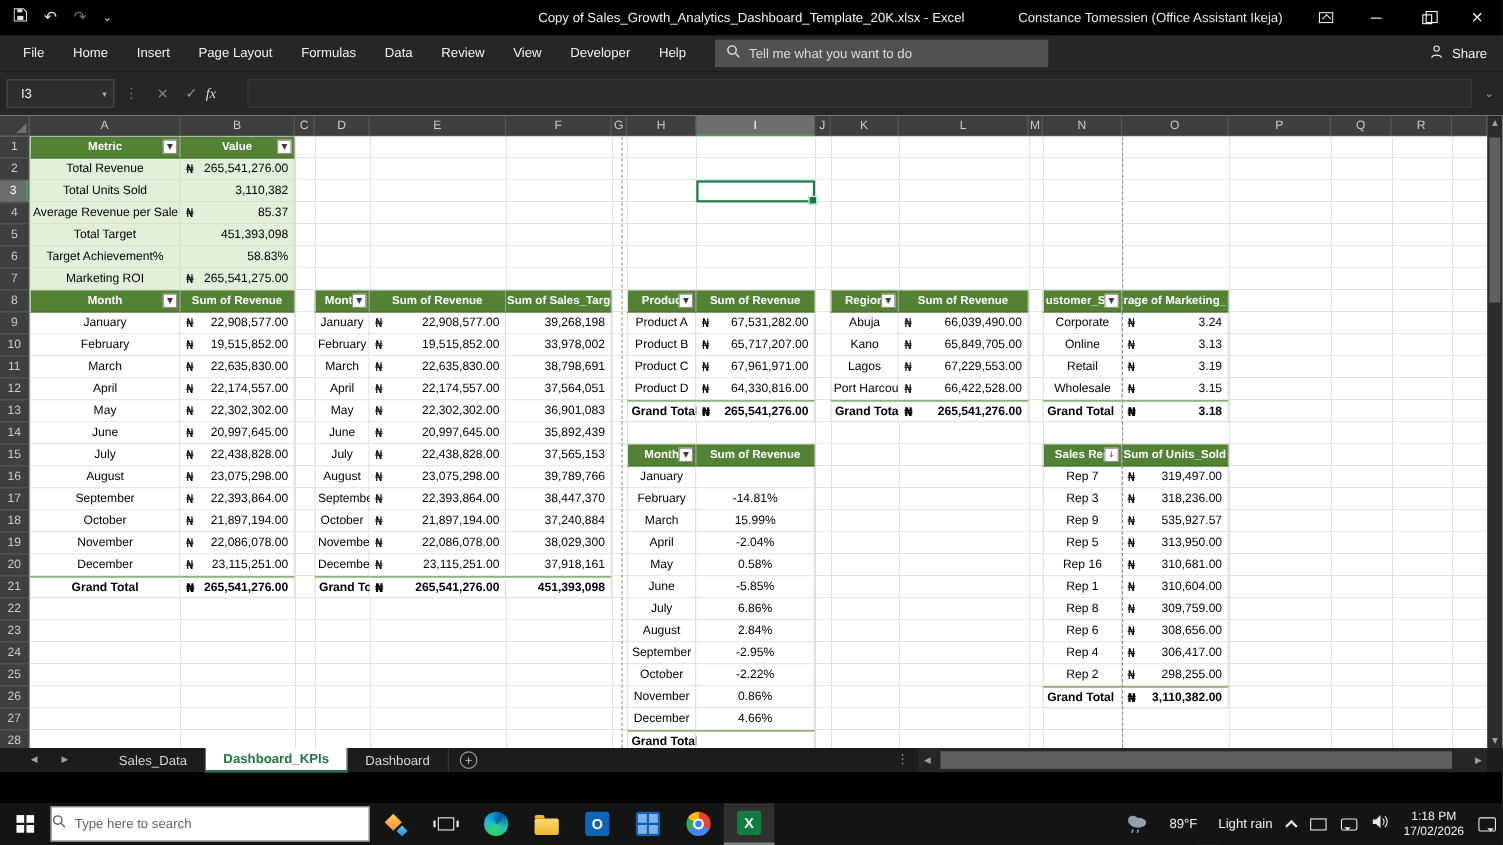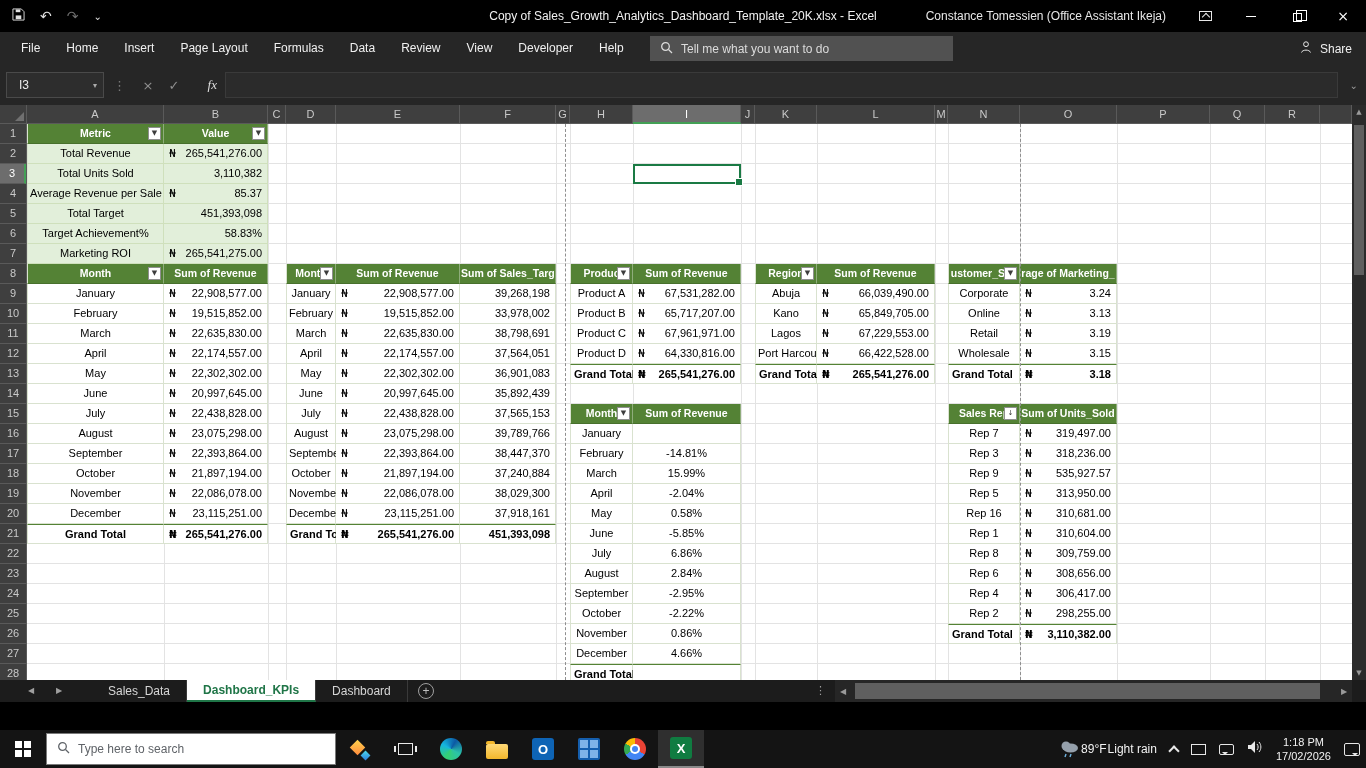--- a/index.html
+++ b/index.html
@@ -31,21 +31,21 @@
   .tellme input { flex:1; background:transparent; border:none; outline:none; color:#e3e3e3; font-size:12px; font-family:"Liberation Sans",sans-serif; }
   .tellme input::placeholder { color:#dcdcdc; }
   .share { position:absolute; right:14px; top:0; height:33px; display:flex; align-items:center; gap:7px; font-size:12px; color:#f0f0f0; }
 
   
   .fbar { position:absolute; top:65px; left:0; width:100%; height:40px; background:#262626; display:flex; align-items:center; }
   .namebox { width:98px; height:26px; margin-left:6px; background:#2d2d2d; border:1px solid #4a4a4a; color:#ededed; font-size:12px; display:flex; align-items:center; padding-left:12px; position:relative; }
   .namebox .dd { position:absolute; right:6px; top:8px; font-size:8px; color:#aaa; }
   .fsep { color:#777; margin:0 9px; font-size:13px; }
   .fbtn { width:26px; text-align:center; font-size:13px; color:#8f8f8f; }
-  .fx { width:30px; text-align:right; font-size:13px; font-style:italic; color:#dedede; font-family:"Liberation Serif",serif; }
+  .fx { width:30px; text-align:left; font-size:13px; font-style:italic; color:#dedede; font-family:"Liberation Serif",serif; }
   .finput { flex:1; height:26px; margin:0 28px 0 8px; background:#2b2b2b; border:1px solid #3a3a3a; color:#fff; font-size:12px; padding:0 6px; outline:none; }
   .fexpand { position:absolute; right:8px; color:#9a9a9a; font-size:10px; }
 
   
   .sheet { position:absolute; top:105px; left:0; width:1366px; height:575px; background:#fff; overflow:hidden; }
   .corner { position:absolute; left:0; top:0; width:27px; height:19px; background:#3f3f3f; border-right:1px solid #5a5a5a; border-bottom:1px solid #5a5a5a; }
   .corner::after { content:""; position:absolute; right:2px; bottom:2px; border-left:9px solid transparent; border-bottom:9px solid #707070; }
   .colhdrs { position:absolute; left:27px; top:0; width:1325px; height:19px; display:flex; background:#3f3f3f; }
   .ch { height:19px; line-height:18px; text-align:center; font-size:11px; color:#c9c9c9; border-right:1px solid #5a5a5a; border-bottom:1px solid #5a5a5a; overflow:hidden; flex:none; }
   .ch.sel { background:#6d6d6d; color:#fff; border-bottom:2px solid #43a055; }
@@ -134,41 +134,41 @@
   .zoomtrack { width:84px; height:2px; background:#7a7a7a; position:relative; }
   .zoomthumb { position:absolute; left:42%; top:-5px; width:4px; height:12px; background:#cfcfcf; }
   .zoomtxt { width:34px; text-align:right;font-style:italic; }
 
   
   .taskbar { position:absolute; top:730px; left:0; width:100%; height:38px; background:#141414; display:flex; align-items:center; }
   .tk { width:46px; height:38px; display:flex; align-items:center; justify-content:center; flex:none; }
   .tk.active { background:#2f2f2f; border-bottom:2px solid #8a8a8a; }
   .winlogo { display:grid; grid-template-columns:7px 7px; grid-template-rows:7px 7px; gap:2px; }
   .winlogo span { background:#fff; }
-  .tsearch { width:290px; height:32px; background:#fff; border:1px solid #7a7a7a; display:flex; align-items:center; gap:8px; padding:0 10px; flex:none; }
+  .tsearch { width:290px; height:32px; background:#fff; border:1px solid #7a7a7a; display:flex; align-items:center; gap:8px; padding:0 0; flex:none; }
   .tsearch input { flex:1; border:none; outline:none; font-size:12px; color:#444; font-family:"Liberation Sans",sans-serif; background:transparent; }
   .tsearch input::placeholder { color:#5f6368; }
   .spark { position:relative; width:22px; height:22px; }
   .spark .d1 { position:absolute; left:4px; top:4px; width:11px; height:11px; background:linear-gradient(135deg,#ffd34d,#ff8a3d); transform:rotate(45deg); }
   .spark .d2 { position:absolute; right:1px; bottom:1px; width:7px; height:7px; background:linear-gradient(135deg,#4dd7e8,#2a7de0); transform:rotate(45deg); }
   .tv { width:15px; height:12px; border:1px solid #eaeaea; position:relative; }
   .tv::before, .tv::after { content:""; position:absolute; top:2px; width:2px; height:6px; background:#eaeaea; }
   .tv::before { left:-5px; } .tv::after { right:-5px; }
   .edgeic { width:22px; height:22px; border-radius:50%; background:conic-gradient(from 210deg,#35d072,#15b5e0,#0c59a4,#2bc3a8,#35d072); }
   .folderic { width:22px; height:15px; background:linear-gradient(#ffd977,#f3b72c); border-radius:2px; position:relative; margin-top:4px; }
   .folderic::before { content:""; position:absolute; left:0; top:-3px; width:9px; height:3px; background:#f3b72c; border-radius:2px 2px 0 0; }
   .outlookic { width:22px; height:22px; background:#0e64b5; border-radius:3px; color:#fff; font-weight:bold; font-size:13px; display:flex; align-items:center; justify-content:center; }
   .blueappic { width:22px; height:22px; background:#155fae; border-radius:2px; display:grid; grid-template-columns:8px 8px; grid-template-rows:8px 8px; gap:2px; padding:2px; }
   .blueappic span { background:#7fb3e8; }
   .chromeic { width:22px; height:22px; border-radius:50%; position:relative; background:conic-gradient(#ea4335 0 33%, #4285f4 33% 66%, #34a853 66% 83%, #fbbc05 83% 100%); }
   .chromeic::after { content:""; position:absolute; left:6px; top:6px; width:10px; height:10px; border-radius:50%; background:#fff; }
   .chromeic::before { content:""; position:absolute; left:8px; top:8px; width:6px; height:6px; border-radius:50%; background:#4285f4; z-index:1; }
   .excelic { width:22px; height:22px; background:#107c41; border-radius:3px; color:#fff; font-weight:bold; font-size:13px; display:flex; align-items:center; justify-content:center; }
   .tright { position:absolute; right:6px; top:0; height:38px; display:flex; align-items:center; gap:13px; color:#fff; }
-  .weather { display:flex; align-items:center; gap:1px; font-size:12px; color:#f2f2f2; }
+  .weather { display:flex; align-items:center; gap:19px; font-size:12px; color:#f2f2f2; }
   .chevup { width:8px; height:8px; border-left:2px solid #e8e8e8; border-top:2px solid #e8e8e8; transform:rotate(45deg); margin-top:3px; }
   .monic { width:15px; height:11px; border:1px solid #e8e8e8; }
   .bubic { width:15px; height:11px; border:1px solid #e8e8e8; border-radius:2px; position:relative; }
   .bubic::after { content:""; position:absolute; left:2px; bottom:-4px; border:3px solid transparent; border-top-color:#e8e8e8; }
   .clock { font-size:11px; line-height:14px; text-align:center; color:#f2f2f2; }
   .acic { width:16px; height:13px; border:1px solid #e8e8e8; border-radius:2px; position:relative; }
   .acic::after { content:""; position:absolute; right:1px; bottom:-4px; border:3px solid transparent; border-top-color:#e8e8e8; }
 </style>
 </head>
 <body>

